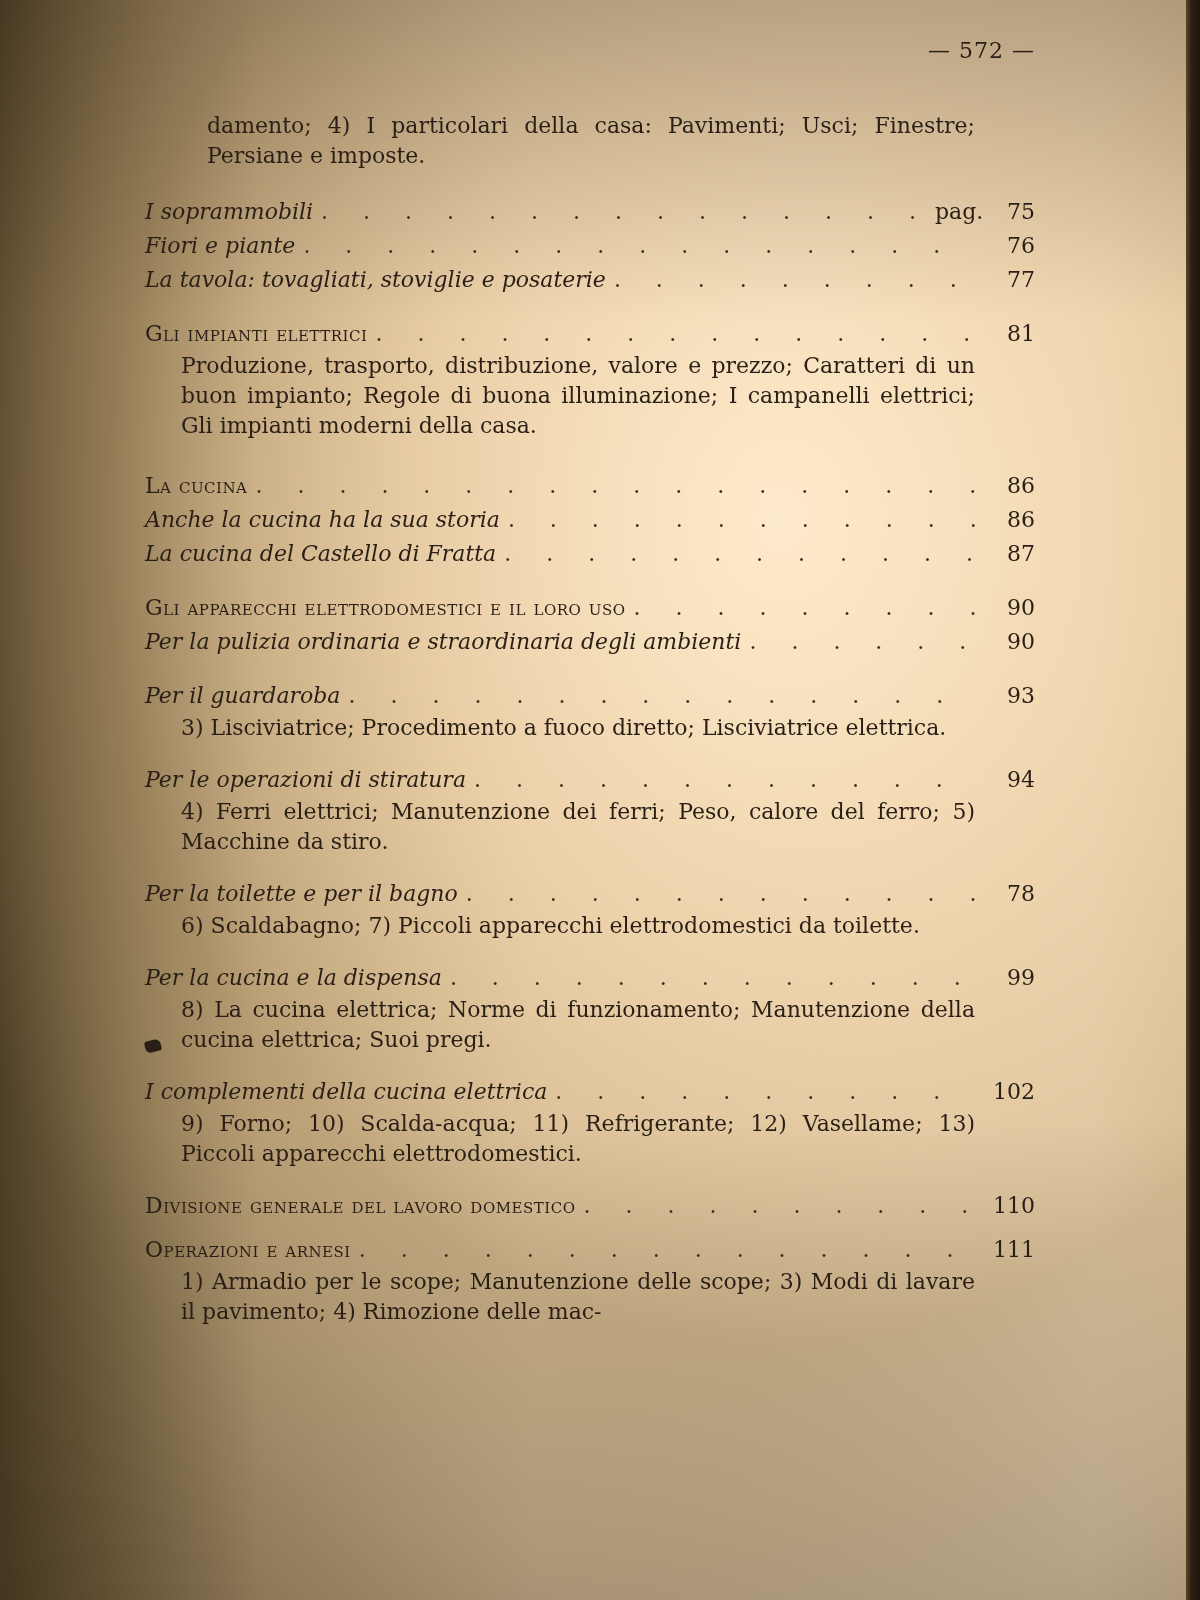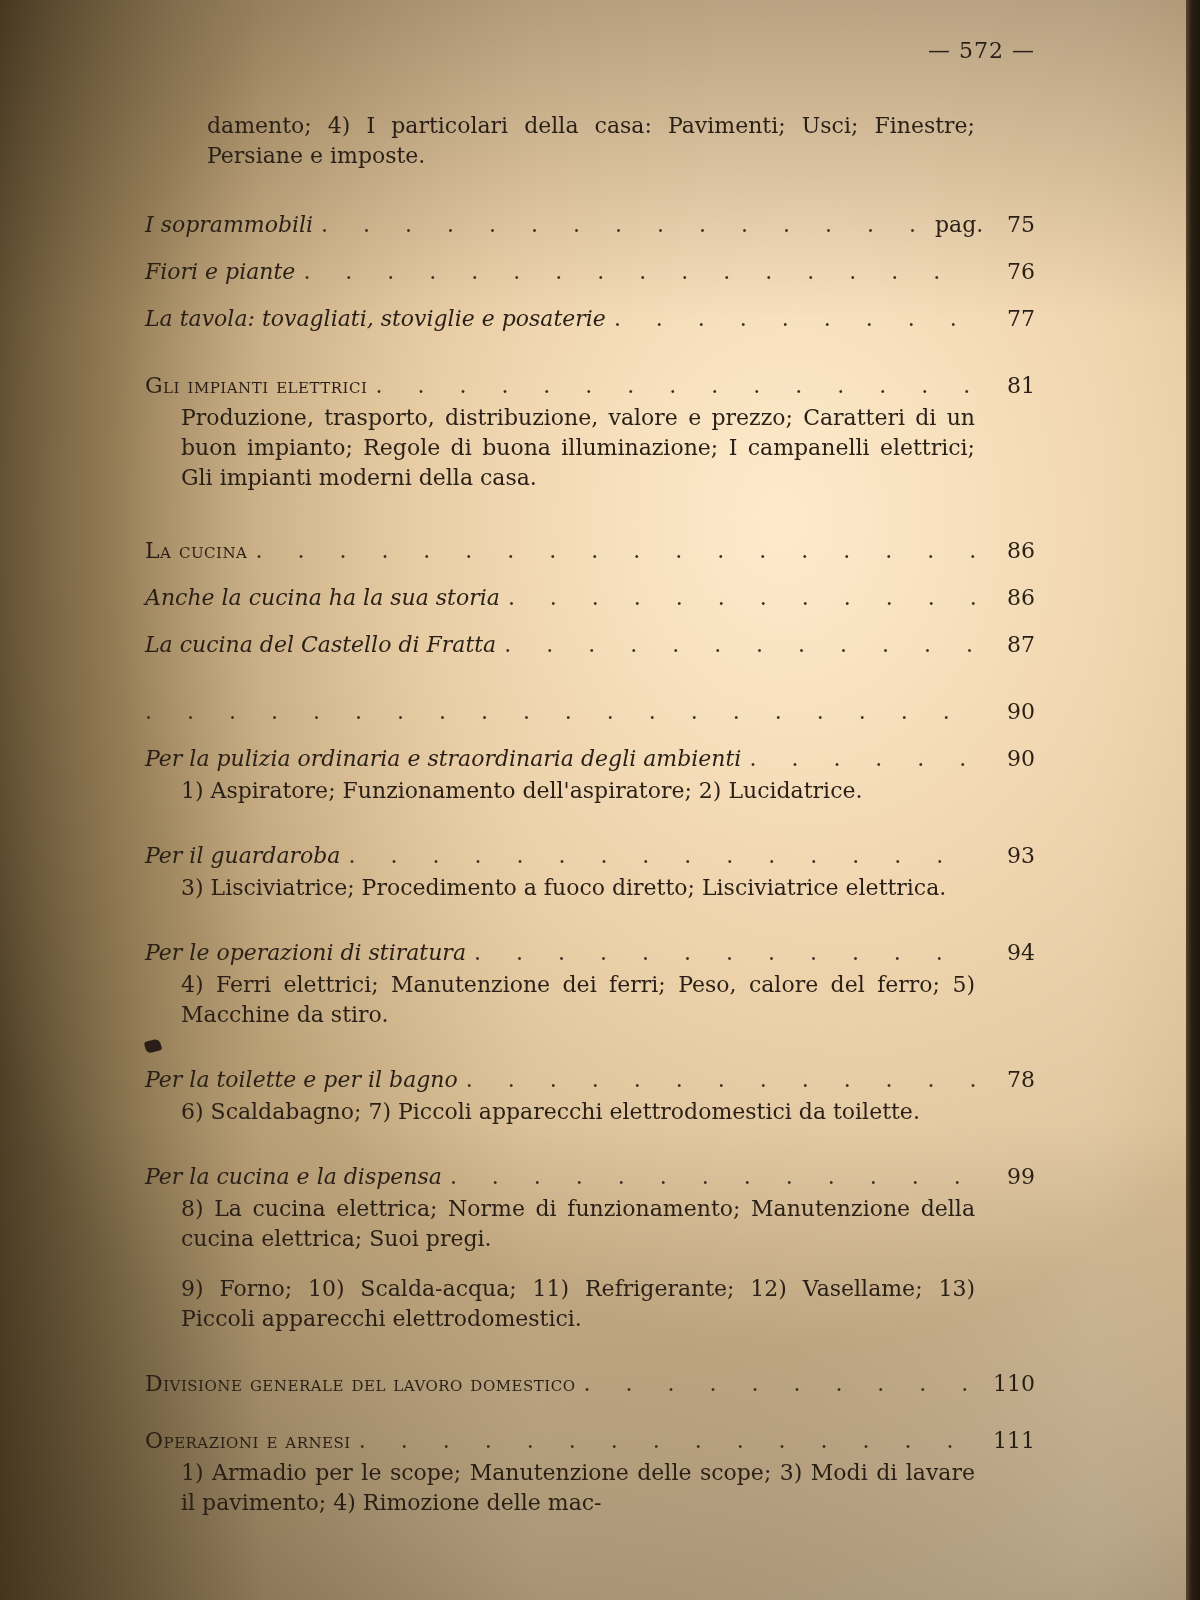--- a/index.html
+++ b/index.html
@@ -88,21 +88,20 @@
     }
     .entry .pag-label {
       flex: 0 0 auto;
       padding-left: 6px;
       width: 40px;
     }
     .entry .page-num {
       flex: 0 0 60px;
       text-align: right;
       font-size: 22px;
-      margin-top: 13px;
     }
     .desc {
       font-size: 22px;
       line-height: 30px;
       margin-left: 36px;
       margin-right: 60px;
       text-align: justify;
     }
     .gap-s { height: 10px; }
     .gap-m { height: 20px; }
@@ -174,30 +173,30 @@
 
   <div class="entry">
     <span class="title italic">La cucina del Castello di Fratta</span>
     <span class="leader"></span>
     <span class="page-num">87</span>
   </div>
 
   <div class="gap-m"></div>
 
   <div class="entry">
+    <span class="title smallcaps">Gli apparecchi elettrodomestici e il loro uso</span>
     <span class="leader"></span>
     <span class="page-num">90</span>
   </div>
 
   <div class="entry">
     <span class="title italic">Per la pulizia ordinaria e straordinaria degli ambienti</span>
     <span class="leader"></span>
     <span class="page-num">90</span>
   </div>
-  <div class="desc">1) Aspiratore; Funzionamento dell'aspiratore; 2) Lucidatrice.</div>
 
   <div class="gap-m"></div>
 
   <div class="entry">
     <span class="title italic">Per il guardaroba</span>
     <span class="leader"></span>
     <span class="page-num">93</span>
   </div>
   <div class="desc">3) Lisciviatrice; Procedimento a fuoco diretto; Lisciviatrice elettrica.</div>
 
@@ -223,20 +222,25 @@
 
   <div class="entry">
     <span class="title italic">Per la cucina e la dispensa</span>
     <span class="leader"></span>
     <span class="page-num">99</span>
   </div>
   <div class="desc">8) La cucina elettrica; Norme di funzionamento; Manutenzione della cucina elettrica; Suoi pregi.</div>
 
   <div class="gap-m"></div>
 
+  <div class="entry">
+    <span class="title italic">I complementi della cucina elettrica</span>
+    <span class="leader"></span>
+    <span class="page-num">102</span>
+  </div>
   <div class="desc">9) Forno; 10) Scalda-acqua; 11) Refrigerante; 12) Vasellame; 13) Piccoli apparecchi elettrodomestici.</div>
 
   <div class="gap-m"></div>
 
   <div class="entry">
     <span class="title smallcaps">Divisione generale del lavoro domestico</span>
     <span class="leader"></span>
     <span class="page-num">110</span>
   </div>
   <div class="gap-s"></div>

